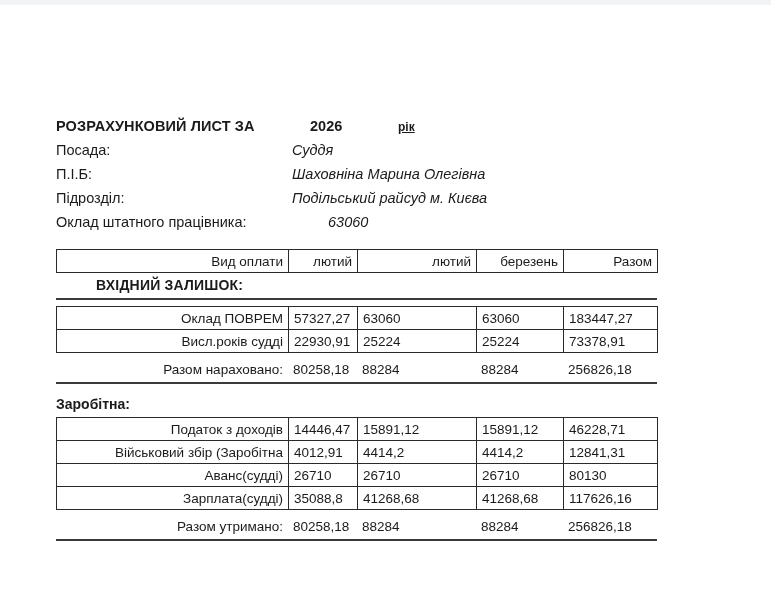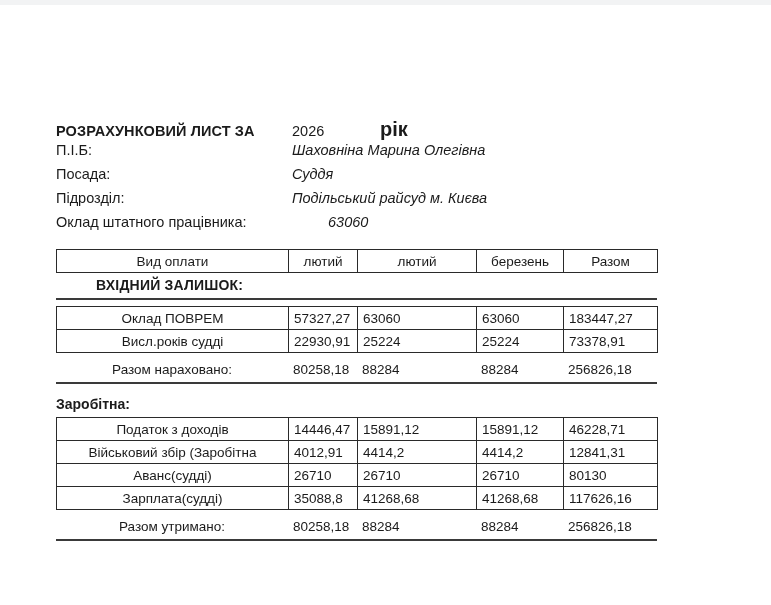--- a/index.html
+++ b/index.html
@@ -52,27 +52,29 @@
     letter-spacing: 0.1px;
   }
   .hdr-col1 { width: 236px; flex: 0 0 236px; }
   .hdr-value {
     font-size: 14.5px;
     font-style: italic;
     white-space: nowrap;
   }
   .hdr-value.bold-year {
     font-style: normal;
-    font-weight: normal;
+    font-weight: bold;
     width: 88px;
     flex: 0 0 88px;
+    margin-left: 18px;
   }
   .hdr-unit {
-    font-size: 20px;
+    font-size: 12px;
     font-weight: bold;
+    text-decoration: underline;
   }
   .hdr-salary {
     font-size: 14.5px;
     font-style: italic;
     padding-left: 36px;
   }
 
   
   .table-area {
     position: absolute;
@@ -95,21 +97,21 @@
     white-space: nowrap;
     overflow: hidden;
   }
   col.c-name  { width: 232px; }
   col.c-m1    { width: 69px; }
   col.c-m2    { width: 119px; }
   col.c-m3    { width: 87px; }
   col.c-total { width: 94px; }
 
   .num { text-align: left; }
-  .nm  { text-align: center; }
+  .nm  { text-align: right; }
 
   
   .head-table td { height: 23px; }
 
   
   .section-line {
     font-size: 14px;
     font-weight: bold;
     height: 25px;
     line-height: 25px;
@@ -151,27 +153,27 @@
 
   <div class="header-block">
 
     <div class="hdr-row">
       <span class="hdr-label bold hdr-col1">РОЗРАХУНКОВИЙ ЛИСТ ЗА</span>
       <span class="hdr-value bold-year">2026</span>
       <span class="hdr-unit">рік</span>
     </div>
 
     <div class="hdr-row">
+      <span class="hdr-label hdr-col1">Посада:</span>
+      <span class="hdr-value">Суддя</span>
+    </div>
+
+    <div class="hdr-row">
       <span class="hdr-label hdr-col1">П.І.Б:</span>
       <span class="hdr-value">Шаховніна Марина Олегівна</span>
-    </div>
-
-    <div class="hdr-row">
-      <span class="hdr-label hdr-col1">Посада:</span>
-      <span class="hdr-value">Суддя</span>
     </div>
 
     <div class="hdr-row">
       <span class="hdr-label hdr-col1">Підрозділ:</span>
       <span class="hdr-value">Подільський райсуд м. Києва</span>
     </div>
 
     <div class="hdr-row">
       <span class="hdr-label hdr-col1">Оклад штатного працівника:</span>
       <span class="hdr-salary">63060</span>

